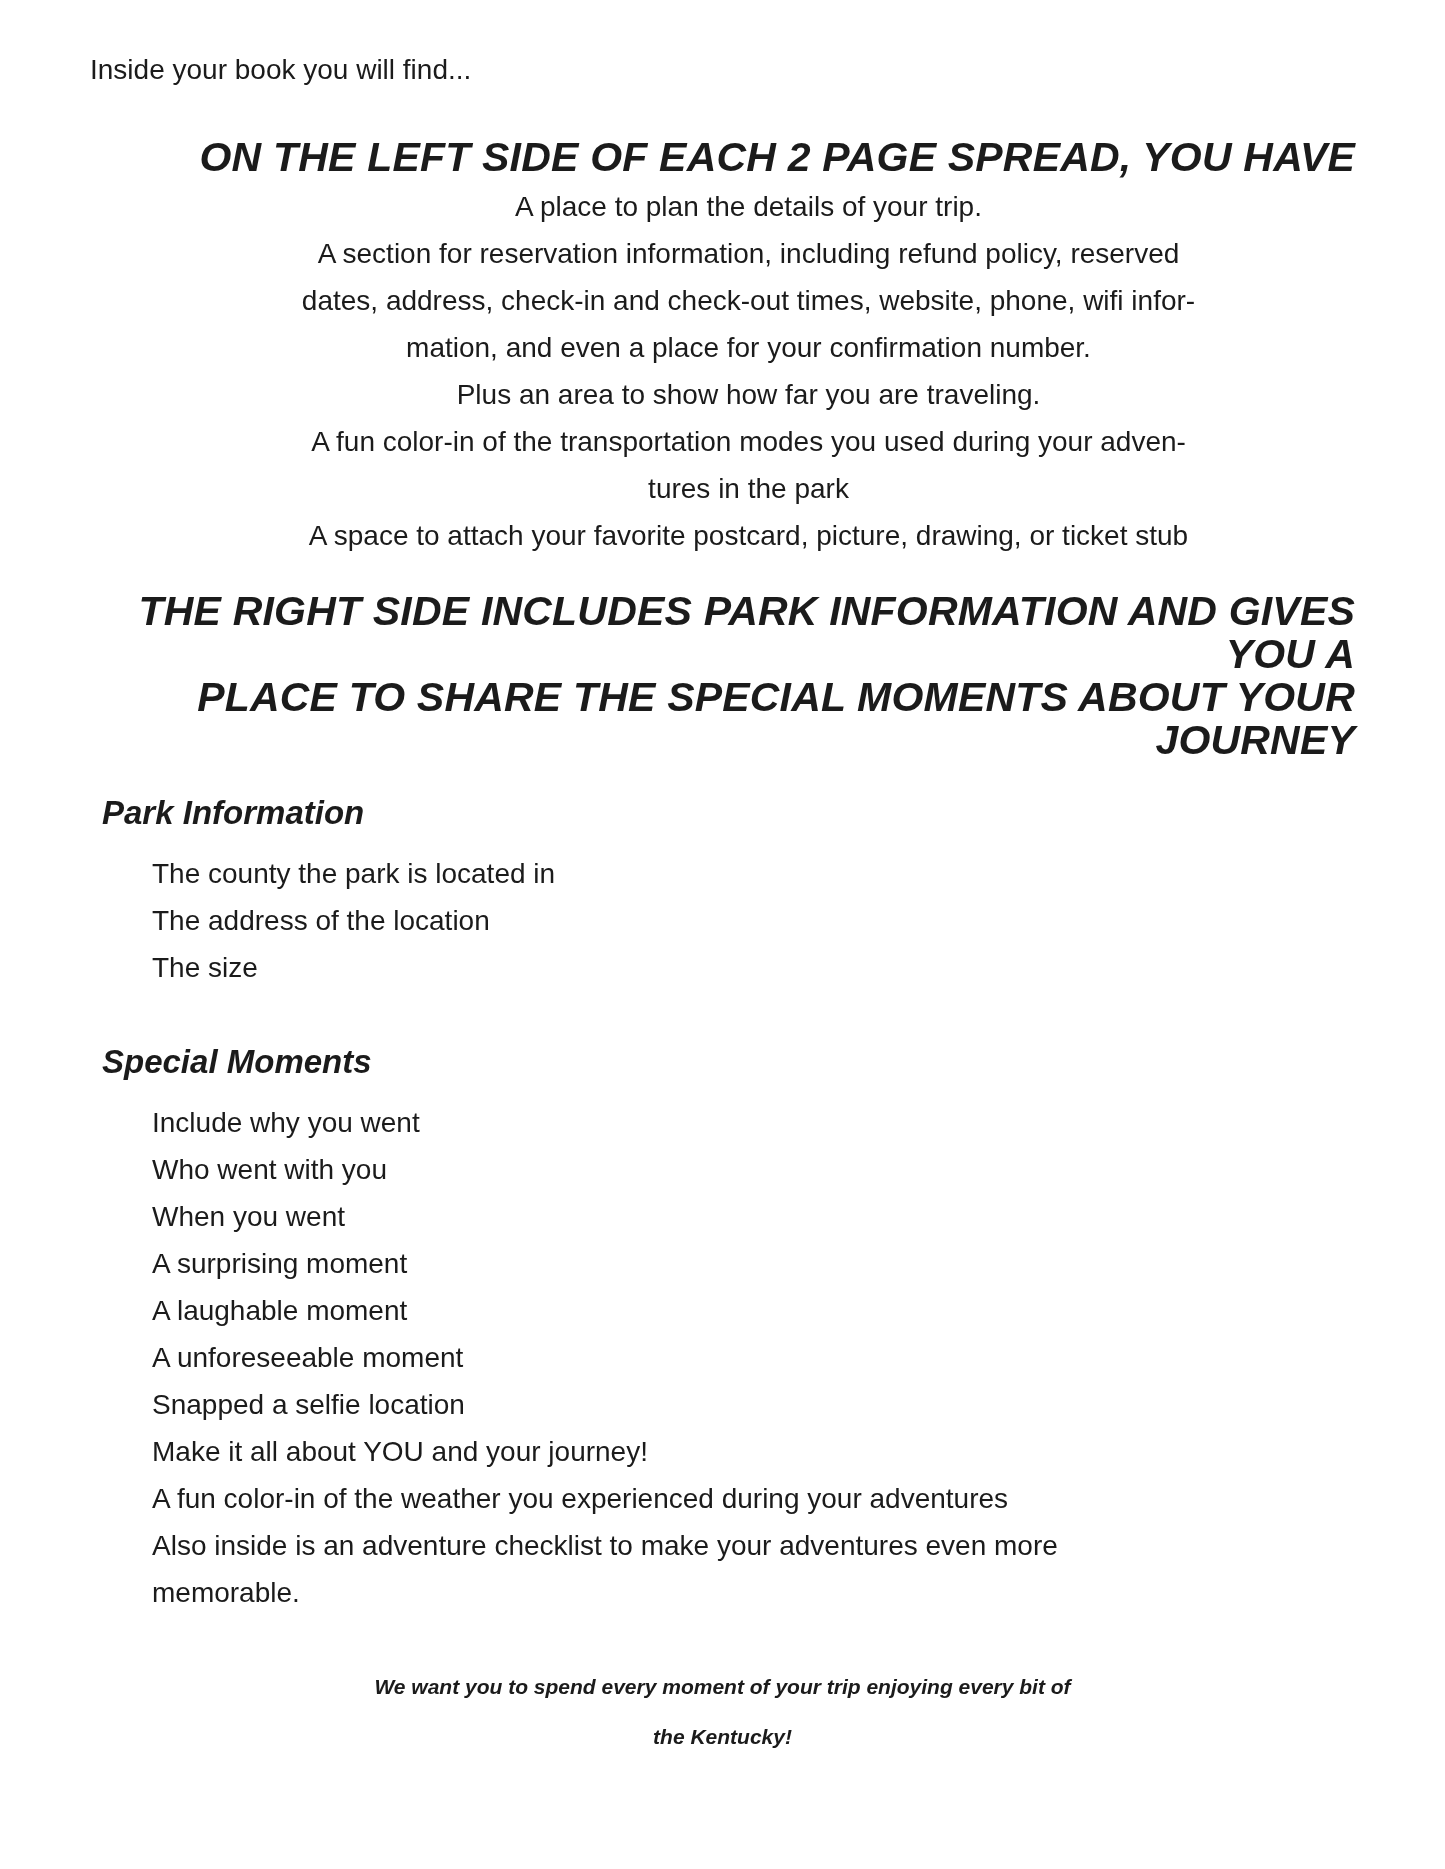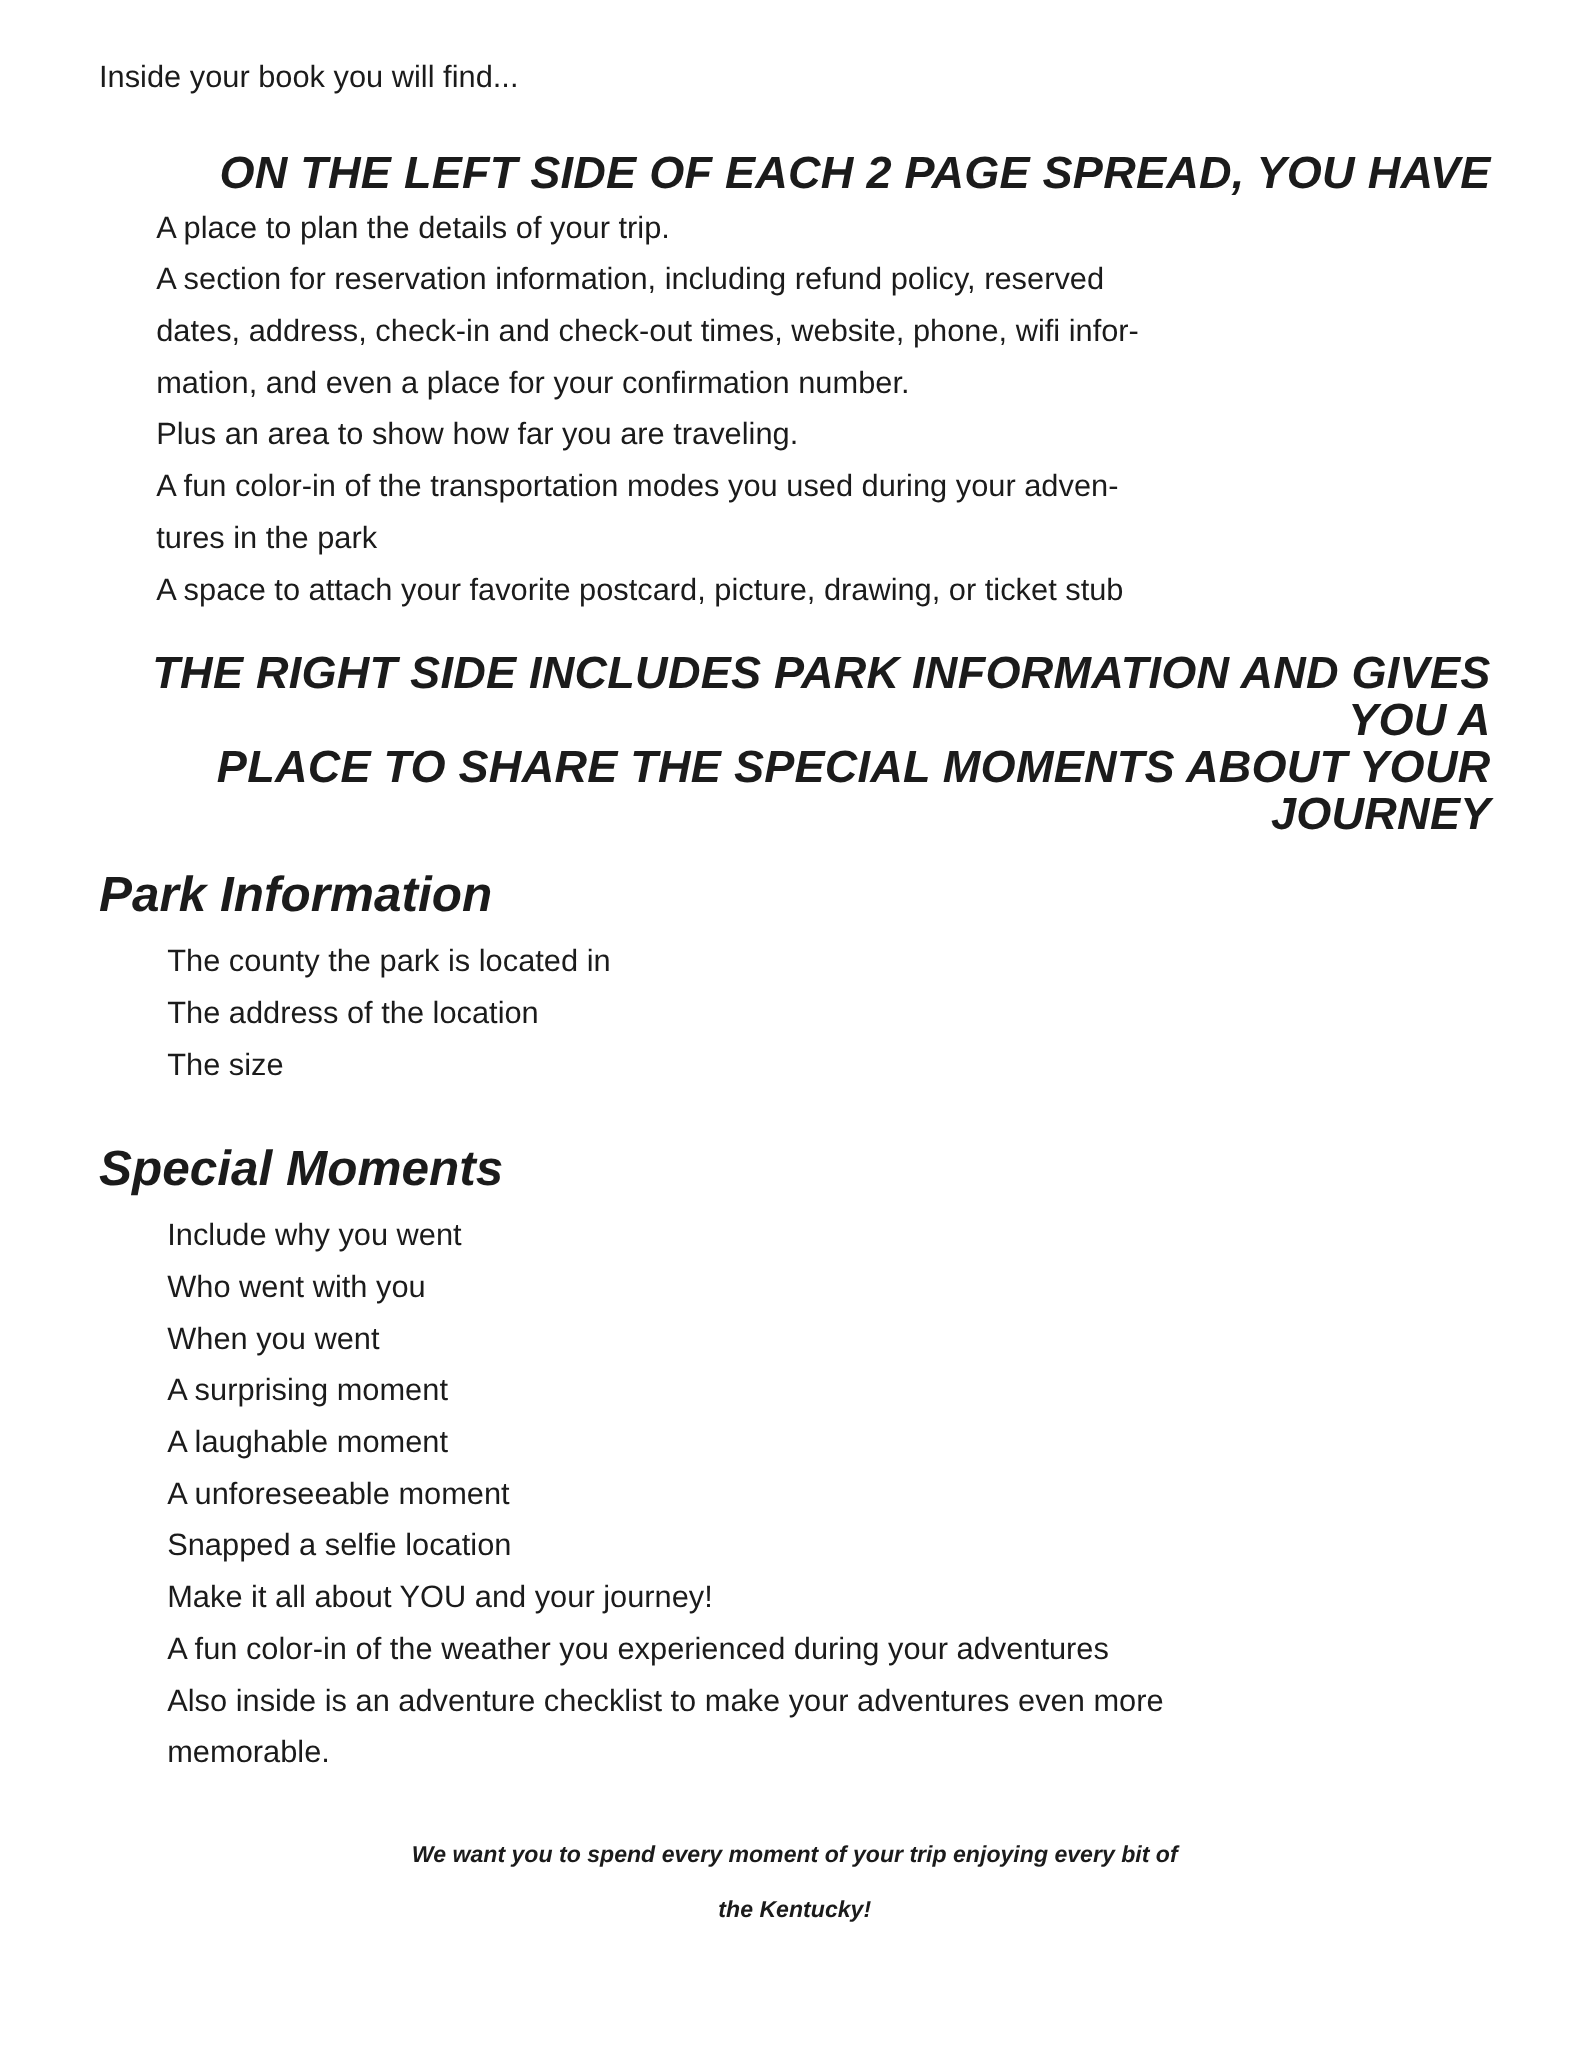--- a/index.html
+++ b/index.html
@@ -46,27 +46,28 @@
   }
   .plain-list li {
     white-space: pre-line;
   }
   .indent2 {
     padding-left: 62px;
     margin-top: 16px;
   }
   .gap-after-list1 {
     margin-bottom: 31px;
+    text-align: center;
   }
   .sub-heading {
-    font-size: 45px;
+    font-size: 33px;
     font-weight: bold;
     font-style: italic;
     line-height: 43px;
-    margin: 0;
+    margin: 12px;
     white-space: pre-line;
   }
   .mt-right-heading { margin-top: 21px; }
   .mt-park { margin-top: 29px; }
   .mt-special { margin-top: 49px; }
   .closing {
     font-size: 21px;
     font-weight: bold;
     font-style: italic;
     line-height: 50px;

